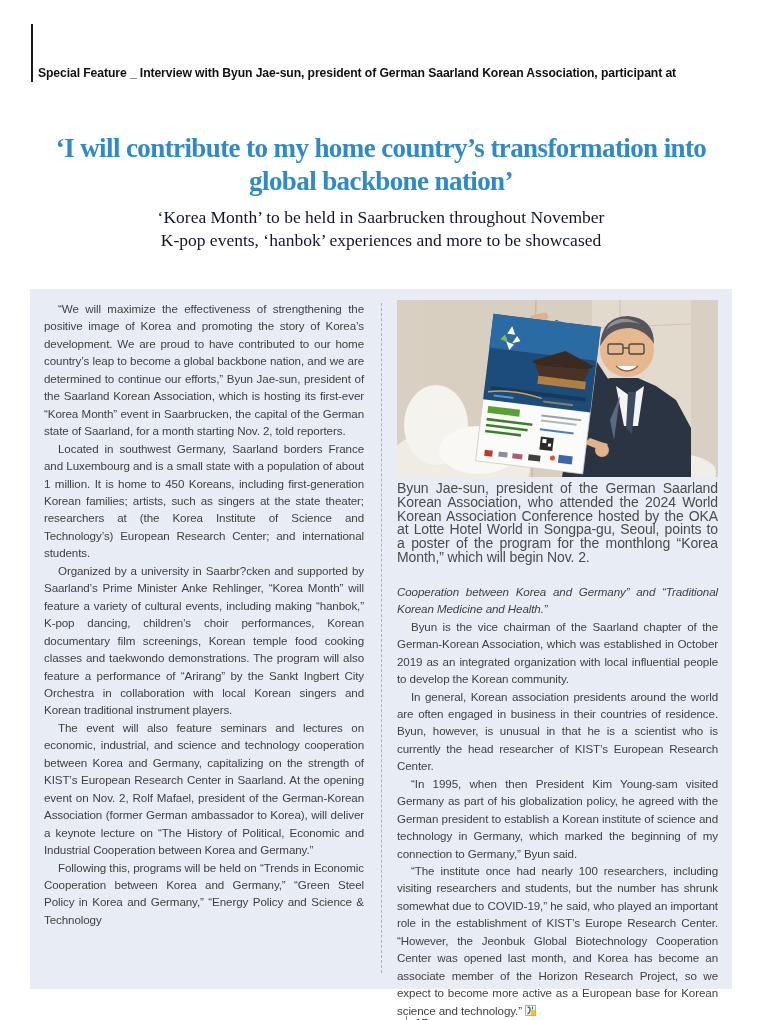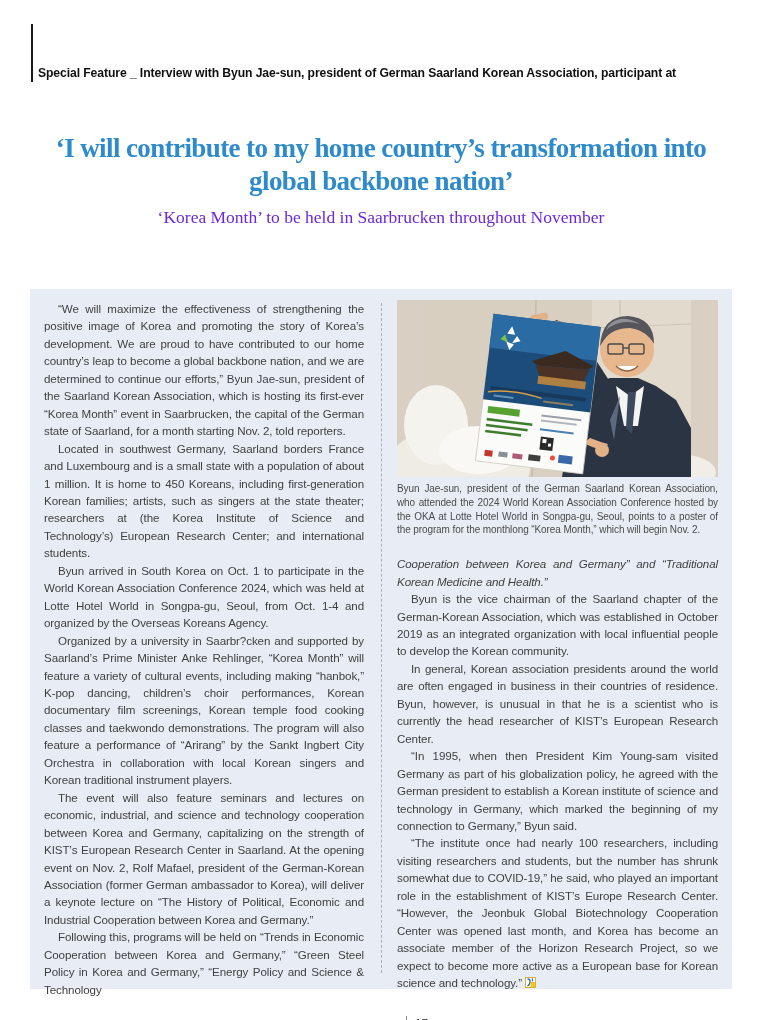--- a/index.html
+++ b/index.html
@@ -17,38 +17,38 @@
   .kicker{position:absolute;left:38px;top:40px;width:700px;
     font-size:12.2px;font-weight:bold;color:#111;line-height:19px;letter-spacing:-0.1px;}
   .kicker .line2{margin-left:77px;}
 
   
   .headline{position:absolute;left:0;top:108px;width:762px;text-align:center;
     color:#2e8aca;font-weight:bold;font-size:27px;line-height:33px;letter-spacing:-0.6px;font-family:Liberation Serif, serif;}
   
   .subtitle{position:absolute;left:0;top:182px;width:762px;text-align:center;
     font-family:"Liberation Serif","DejaVu Serif",serif;
-    color:#6d28d9;font-size:17.5px;line-height:23px;}
+    color:#0f172a;font-size:17.5px;line-height:23px;}
 
   
   .panel{position:absolute;left:30px;top:265px;width:702px;height:700px;
     background:#e8edf5;box-sizing:border-box;padding:11px 14px 18px 14px;}
   .panel .divider{position:absolute;left:50%;top:14px;bottom:16px;width:0;
     border-left:1px dashed #a7b0bd;}
   .cols{display:flex;gap:33px;height:100%;}
   .col{width:321px;box-sizing:border-box;}
 
   .col p{margin:0;text-align:justify;color:#3f3f3f;
     font-size:11.6px;line-height:17.45px;text-indent:14px;letter-spacing:-0.1px;}
   .col p.no-indent{text-indent:0;font-style:italic;}
 
   
   .photo{width:321px;height:177px;display:block;background:#d9d0c3;}
   .caption{margin-top:5px;text-align:justify;color:#4b4b4b;
-    font-size:10px;line-height:13.8px;letter-spacing:-0.1px;}
+    font-size:14px;line-height:13.8px;letter-spacing:-0.1px;}
   .right-body{margin-top:18px;}
 
   .end-icon{display:inline-block;width:11px;height:11px;vertical-align:-1px;margin-left:3px;}
 
   
   .footer{position:absolute;left:16px;top:992px;width:762px;height:28px;}
   .footer .site{position:absolute;right:377px;top:3px;font-size:9.6px;color:#9b9b9b;letter-spacing:0.2px;}
   .footer .frule{position:absolute;left:390px;top:0;width:1px;height:28px;background:#8b8b8b;}
   .footer .pageno{position:absolute;left:399px;top:1px;font-size:11.5px;font-weight:normal;color:#1e1e1e;}
 </style>
@@ -63,30 +63,30 @@
     <div class="line1">Special Feature _ Interview with Byun Jae-sun, president of German Saarland Korean Association, participant at</div>
   </div>
 
   <div class="headline">
     <div>‘I will contribute to my home country’s transformation into</div>
     <div>global backbone nation’</div>
   </div>
 
   <div class="subtitle">
     <div>‘Korea Month’ to be held in Saarbrucken throughout November</div>
+    <div>K-pop events, ‘hanbok’ experiences and more to be showcased</div>
   </div>
 
   <div class="panel">
     <div class="divider"></div>
     <div class="cols">
 
       <div class="col">
         <p>“We will maximize the effectiveness of strengthening the positive image of Korea and promoting the story of Korea’s development. We are proud to have contributed to our home country’s leap to become a global backbone nation, and we are determined to continue our efforts,” Byun Jae-sun, president of the Saarland Korean Association, which is hosting its first-ever “Korea Month” event in Saarbrucken, the capital of the German state of Saarland, for a month starting Nov. 2, told reporters.</p>
         <p>Located in southwest Germany, Saarland borders France and Luxembourg and is a small state with a population of about 1 million. It is home to 450 Koreans, including first-generation Korean families; artists, such as singers at the state theater; researchers at (the Korea Institute of Science and Technology’s) European Research Center; and international students.</p>
-        <p>Byun arrived in South Korea on Oct. 1 to participate in the World Korean Association Conference 2024, which was held at Lotte Hotel World in Songpa-gu, Seoul, from Oct. 1-4 and organized by the Overseas Koreans Agency.</p>
         <p>Organized by a university in Saarbr?cken and supported by Saarland’s Prime Minister Anke Rehlinger, “Korea Month” will feature a variety of cultural events, including making “hanbok,” K-pop dancing, children’s choir performances, Korean documentary film screenings, Korean temple food cooking classes and taekwondo demonstrations. The program will also feature a performance of “Arirang” by the Sankt Ingbert City Orchestra in collaboration with local Korean singers and Korean traditional instrument players.</p>
         <p>The event will also feature seminars and lectures on economic, industrial, and science and technology cooperation between Korea and Germany, capitalizing on the strength of KIST’s European Research Center in Saarland. At the opening event on Nov. 2, Rolf Mafael, president of the German-Korean Association (former German ambassador to Korea), will deliver a keynote lecture on “The History of Political, Economic and Industrial Cooperation between Korea and Germany.”</p>
         <p>Following this, programs will be held on “Trends in Economic Cooperation between Korea and Germany,” “Green Steel Policy in Korea and Germany,” “Energy Policy and Science &amp; Technology</p>
       </div>
 
       <div class="col">
 
         <svg class="photo" viewBox="0 0 267 177" aria-hidden="true">
 
           <rect x="0" y="0" width="267" height="177" fill="#d8cfc1"></rect>

